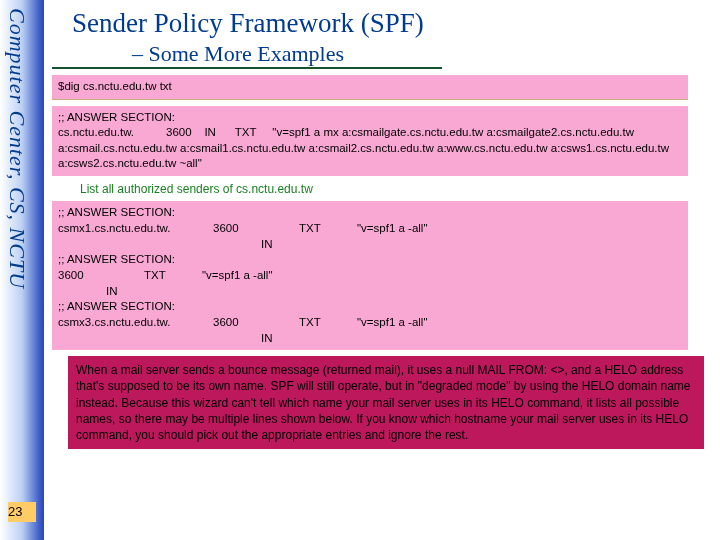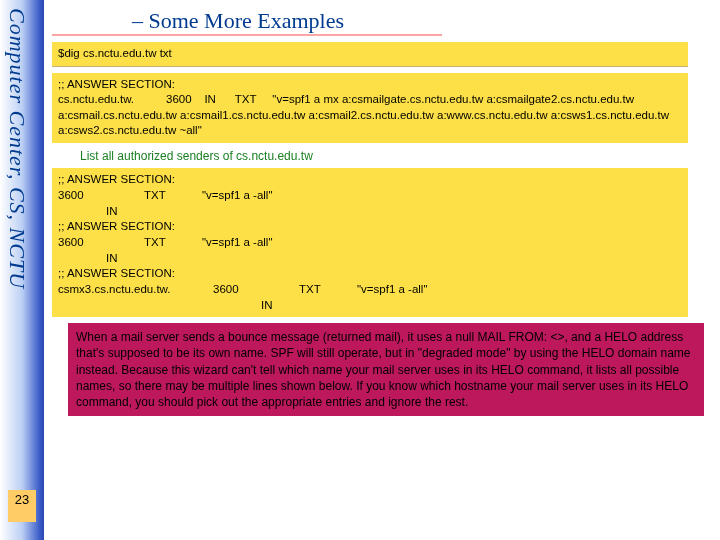--- a/index.html
+++ b/index.html
@@ -31,25 +31,25 @@
     font-size: 22px;
     color: #003b90;
     letter-spacing: 1px;
     white-space: nowrap;
   }
   .page-number {
     position: absolute;
     bottom: 18px;
     left: 8px;
     width: 28px;
-    height: 32px;
+    height: 20px;
     background: #ffcc66;
     color: #000;
     font-size: 13px;
-    text-align: center;
+    text-align: left;
     line-height: 20px;
     font-family: Verdana, sans-serif;
   }
   .content {
     position: absolute;
     left: 52px;
     top: 8px;
     width: 660px;
   }
   .title {
@@ -57,27 +57,27 @@
     font-size: 27px;
     color: #003b90;
     padding-left: 20px;
     padding-bottom: 2px;
   }
   .subtitle {
     font-family: "Times New Roman", serif;
     font-size: 22px;
     color: #003b90;
     padding-left: 80px;
-    border-bottom: 2px solid #fca5a5;
+    border-bottom: 2px solid #14532d;
     display: inline-block;
     width: 390px;
     margin-bottom: 6px;
   }
   .code-block {
-    background: #fde047;
+    background: #f9a8d4;
     font-size: 11.5px;
     font-family: Verdana, sans-serif;
     color: #000;
     padding: 4px 6px;
     margin-top: 0px;
     line-height: 1.35;
     width: 636px;
   }
   .code-block.cmd {
     border-bottom: 1px solid #c9b27a;
@@ -114,34 +114,36 @@
 </style>
 </head>
 <body>
 
 <div class="sidebar">
   <div class="sidebar-text">Computer Center, CS, NCTU</div>
   <div class="page-number">23</div>
 </div>
 
 <div class="content">
+  <div class="title">Sender Policy Framework (SPF)</div>
   <div class="subtitle">– Some More Examples</div>
 
   <div class="code-block cmd">$dig cs.nctu.edu.tw txt</div>
   <div class="spacer"></div>
   <div class="code-block answer" style="white-space:normal;">
     <span style="white-space:pre-wrap;">;; ANSWER SECTION:
 cs.nctu.edu.tw.          3600    IN      TXT     "v=spf1 a mx a:csmailgate.cs.nctu.edu.tw a:csmailgate2.cs.nctu.edu.tw a:csmail.cs.nctu.edu.tw a:csmail1.cs.nctu.edu.tw a:csmail2.cs.nctu.edu.tw a:www.cs.nctu.edu.tw a:csws1.cs.nctu.edu.tw a:csws2.cs.nctu.edu.tw ~all"</span>
   </div>
 
   <div class="note-green">List all authorized senders of cs.nctu.edu.tw</div>
 
   <div class="code-block answer columns">
     <div>;; ANSWER SECTION:</div>
     <div class="row">
+      <span class="c1">csmx1.cs.nctu.edu.tw.</span>
       <span class="c2">3600</span>
       <span class="c3">IN</span>
       <span class="c4">TXT</span>
       <span class="c5">"v=spf1 a -all"</span>
     </div>
     <div>;; ANSWER SECTION:</div>
     <div class="row">
       <span class="c2">3600</span>
       <span class="c3">IN</span>
       <span class="c4">TXT</span>

